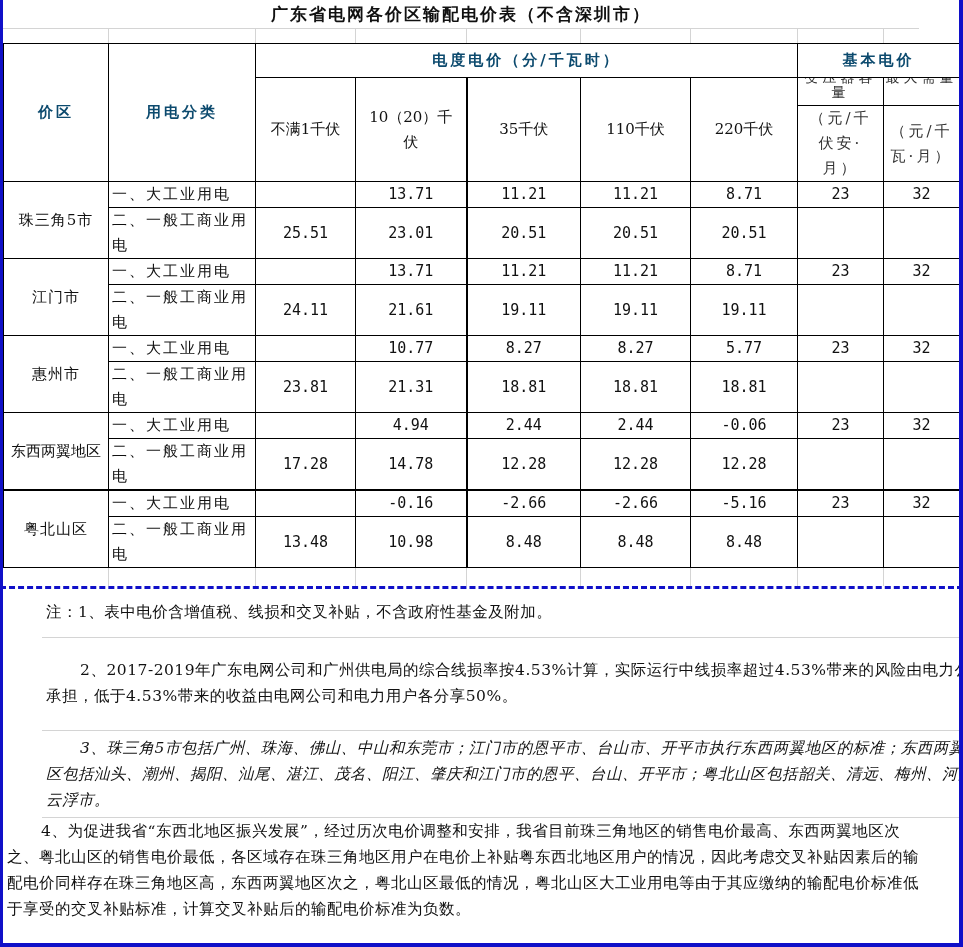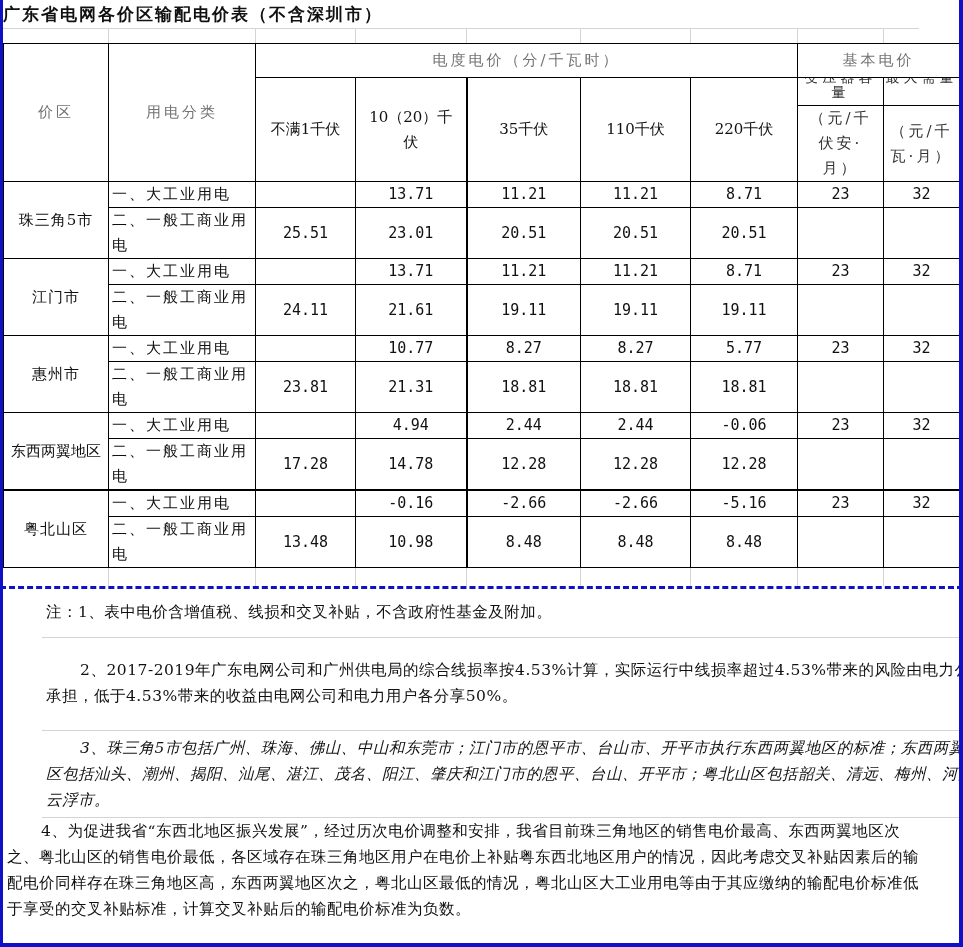--- a/index.html
+++ b/index.html
@@ -11,36 +11,36 @@
   .sheet { position: absolute; left: 0; top: 0; width: 963px; height: 947px; }
   .frame-left { position: absolute; left: 0; top: 0; width: 3px; height: 947px; background: #1010c8; }
   .frame-right { position: absolute; left: 959px; top: 0; width: 4px; height: 947px; background: #1010c8; }
   .frame-bottom { position: absolute; left: 0; top: 943px; width: 963px; height: 4px; background: #1010c8; }
   .page-break { position: absolute; left: 0; top: 586px; width: 963px; height: 0; border-top: 3px dashed #1010c8; }
 
   .title {
     position: absolute; left: 3px; top: 0; width: 916px; height: 28px;
     border-bottom: 1px solid #d4d4d4;
     font-weight: bold; font-size: 17px; letter-spacing: 2px;
-    line-height: 28px;
+    text-align: center; line-height: 28px;
   }
   .gridline-v { position: absolute; width: 1px; background: #d4d4d4; }
   .gridline-h { position: absolute; height: 1px; background: #d4d4d4; }
 
   table.main {
     position: absolute; left: 3px; top: 43px;
     border-collapse: collapse; table-layout: fixed;
     font-size: 15px;
   }
   table.main td {
     border: 1px solid #000; padding: 0; text-align: center; vertical-align: middle;
     overflow: hidden; white-space: normal; line-height: 25px;
   }
   table.main td.thick-left { border-left: 2px solid #000; }
-  .hdr-light { color: #737373; letter-spacing: 3px; }
+  .hdr-light { color: #0c4a6e; letter-spacing: 3px; font-weight: bold; }
   .num { font-family: "DejaVu Sans Mono", "Liberation Mono", monospace; font-size: 15px; letter-spacing: 0px; }
   .cat { text-align: left !important; padding-left: 3px !important; letter-spacing: 2px; line-height: 25px; }
   .clip-hdr { height: 34px; line-height: 15px; overflow: hidden; position: relative; }
   .clip-inner { position: relative; top: -8px; letter-spacing: 4px; font-size: 14px; color:#333; }
   .unit { line-height: 25px; letter-spacing: 3px; color:#333; font-size:15px; }
   .region { letter-spacing: 1px; font-size: 15px; }
   .note-row { position: absolute; left: 3px; width: 956px; border-bottom: 1px solid #d4d4d4; margin-left: 39px; }
   .note-text { padding-left: 4px; padding-right: 4px; letter-spacing: 0.5px; font-size: 15.5px; line-height: 26px; }
   .indent { text-indent: 2.2em; }
 </style>

